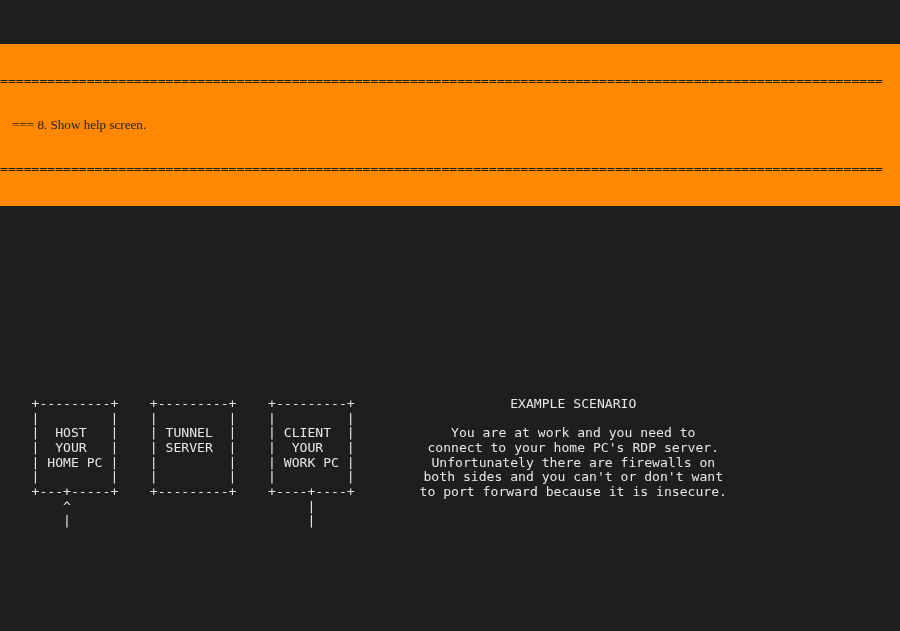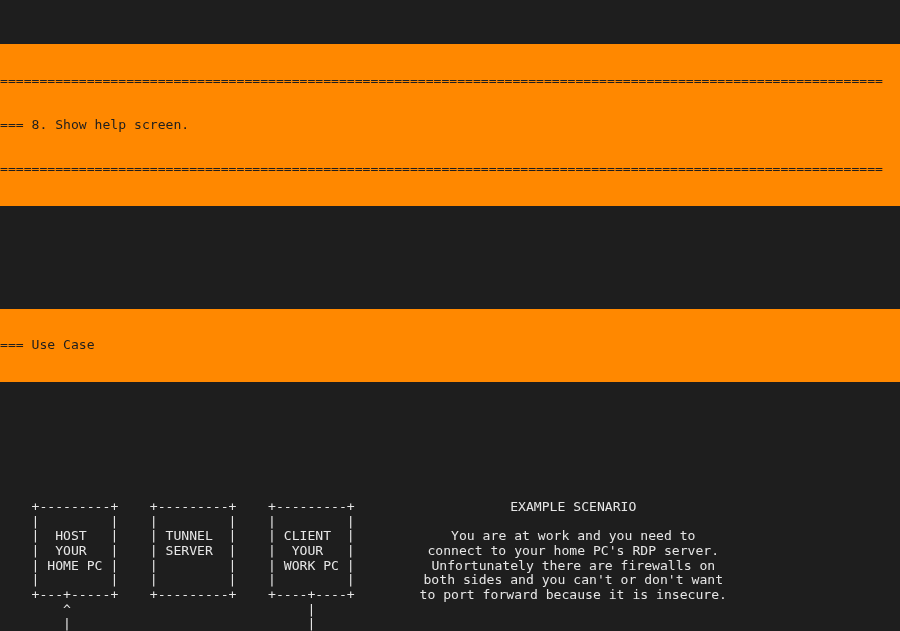--- a/index.html
+++ b/index.html
@@ -28,21 +28,21 @@
   }
   .band {
     background: #ff8800;
     color: #1e1e1e;
     display: block;
     width: 900px;
     white-space: pre;
   }
   .band-row { display: block; height: 14.7px; }
   .row { display: block; height: 14.7px; white-space: pre; }
-  .pad-left { padding-left: 0; }
+  .pad-left { padding-left: 12px; font-family: Liberation Serif, serif; }
   .spacer { display: block; height: 14.7px; }
   .white { color: #e6e6e6; }
   .cols {
     display: block;
     position: relative;
     white-space: pre;
   }
   .left-col {
     display: inline-block;
     vertical-align: top;
@@ -62,23 +62,20 @@
 <div id="terminal">
 
   <div class="band">
     <span class="band-row">================================================================================================================</span>
     <span class="band-row pad-left">=== 8. Show help screen.</span>
     <span class="band-row">================================================================================================================</span>
   </div>
 
   <span class="spacer"> </span>
 
-  <div class="band">
-    <span class="band-row pad-left">=== Use Case</span>
-  </div>
 
   <span class="spacer"> </span>
 
   <div class="cols">
     <div class="left-col white"><span class="row">+---------+    +---------+    +---------+</span><span class="row">|         |    |         |    |         |</span><span class="row">|  HOST   |    | TUNNEL  |    | CLIENT  |</span><span class="row">|  YOUR   |    | SERVER  |    |  YOUR   |</span><span class="row">| HOME PC |    |         |    | WORK PC |</span><span class="row">|         |    |         |    |         |</span><span class="row">+---+-----+    +---------+    +----+----+</span><span class="row">    ^                              |</span><span class="row">    |                              |</span></div><div class="right-col white"><span class="row">EXAMPLE SCENARIO</span><span class="row"> </span><span class="row">You are at work and you need to</span><span class="row">connect to your home PC's RDP server.</span><span class="row">Unfortunately there are firewalls on</span><span class="row">both sides and you can't or don't want</span><span class="row">to port forward because it is insecure.</span></div>
   </div>
 
   
   
 

